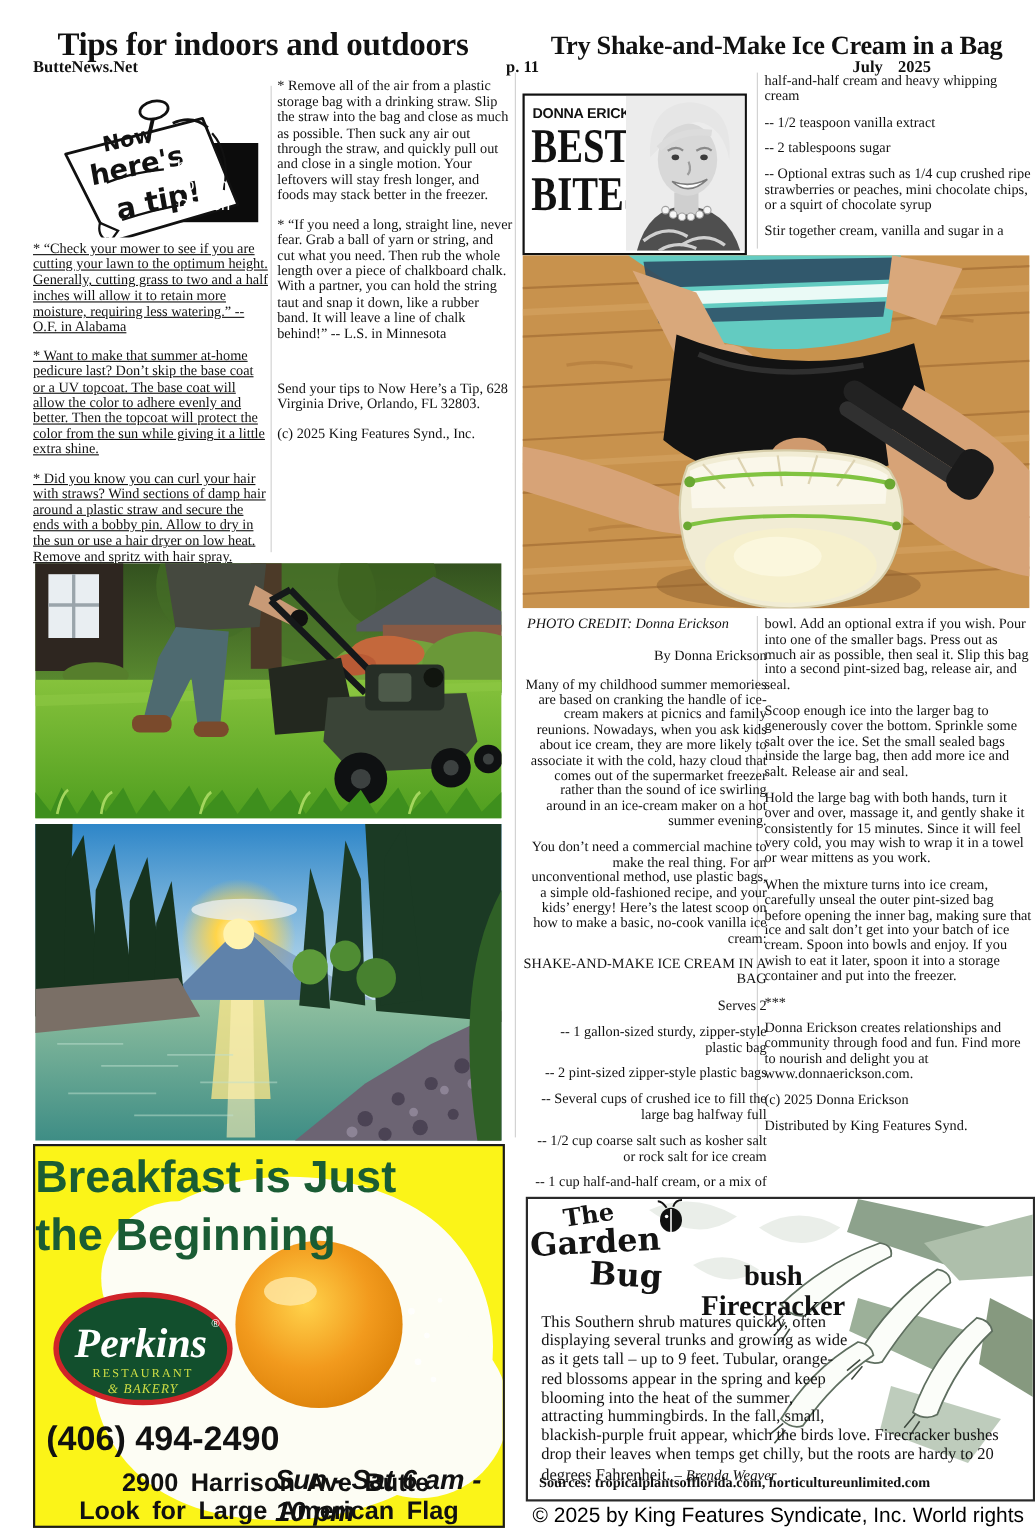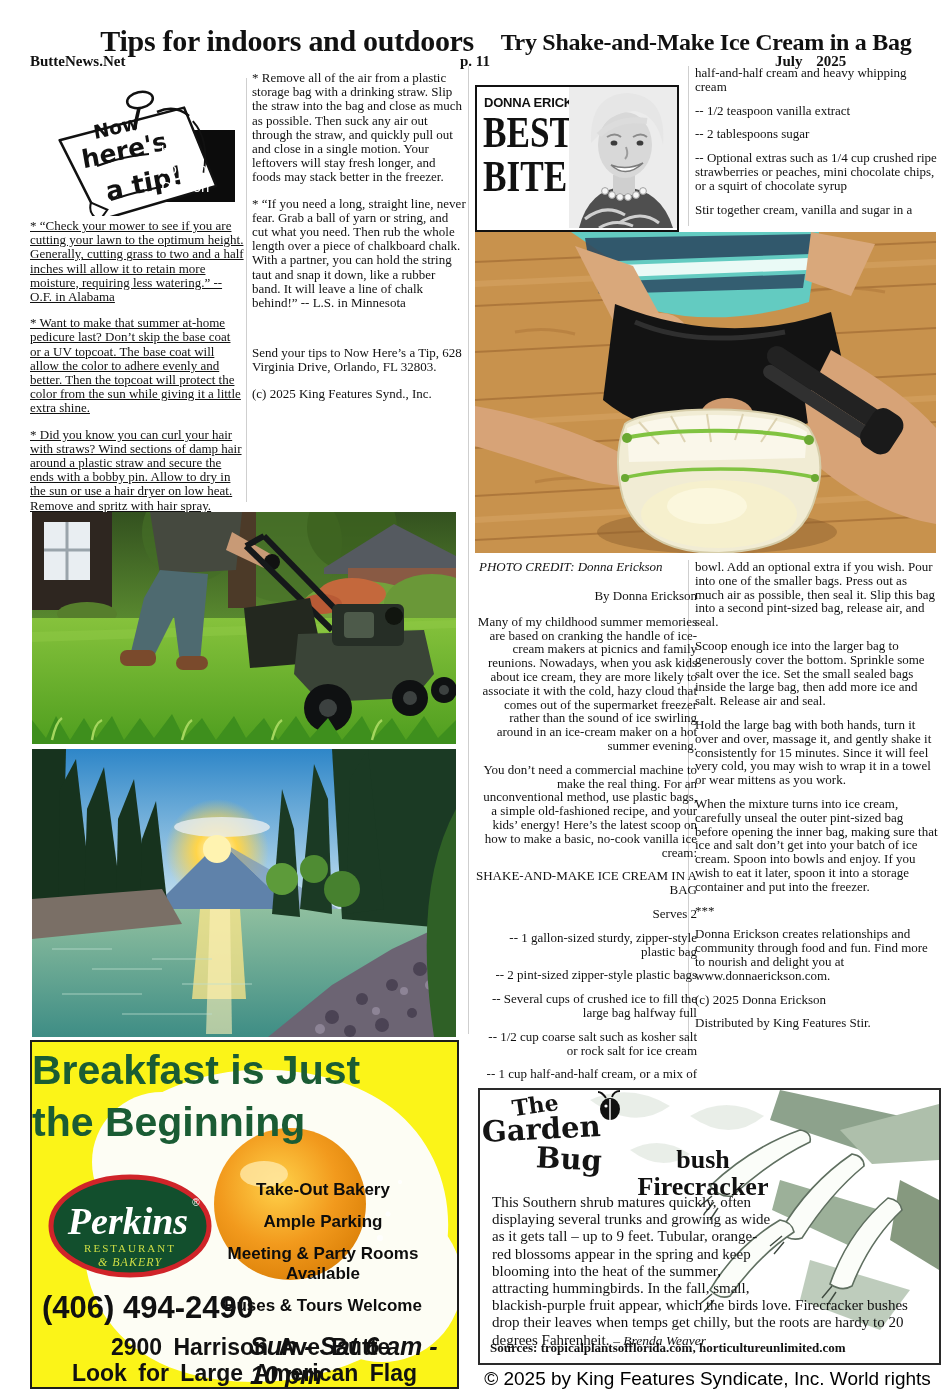--- a/index.html
+++ b/index.html
@@ -49,21 +49,21 @@
 </style>
 </head>
 <body>
 
 <div id="page">
 
   <div class="abs hdr" style="left:30px;top:5px;">ButteNews.Net</div>
   <div class="abs hdr" style="left:460px;top:5px;">p. 11</div>
   <div class="abs hdr" style="left:775px;top:5px;word-spacing:10px;">July 2025</div>
 
-  <div class="abs big-title" style="left:44px;top:24px;width:430px;font-size:30px;text-align:right;">Tips for indoors and outdoors</div>
+  <div class="abs big-title" style="left:24px;top:24px;width:430px;font-size:30px;">Tips for indoors and outdoors</div>
 
   <div class="abs" style="left:45px;top:84px;width:190px;height:132px;">
     <svg width="190" height="132" viewBox="0 0 190 132">
       <rect x="88" y="46" width="102" height="72" fill="#0c0c0c"></rect>
       <g transform="rotate(-3 95 80)">
         <polygon points="16,52 142,26 170,106 52,134" fill="#ffffff" stroke="#111" stroke-width="2.5" stroke-linejoin="round"></polygon>
         <path d="M52,134 Q40,128 44,116 L60,124 Z" fill="#fff" stroke="#111" stroke-width="2"></path>
         <path d="M150,40 Q166,60 158,92" fill="none" stroke="#111" stroke-width="2"></path>
       </g>
       <path d="M112,28 q18,-8 32,4" fill="none" stroke="#111" stroke-width="2.5"></path>
@@ -336,21 +336,21 @@
   </div>
 
   <div class="abs icecol" style="left:695px;top:560px;width:243px;">
     <p>bowl. Add an optional extra if you wish. Pour into one of the smaller bags. Press out as much air as possible, then seal it. Slip this bag into a second pint-sized bag, release air, and seal.</p>
     <p>Scoop enough ice into the larger bag to generously cover the bottom. Sprinkle some salt over the ice. Set the small sealed bags inside the large bag, then add more ice and salt. Release air and seal.</p>
     <p>Hold the large bag with both hands, turn it over and over, massage it, and gently shake it consistently for 15 minutes. Since it will feel very cold, you may wish to wrap it in a towel or wear mittens as you work.</p>
     <p>When the mixture turns into ice cream, carefully unseal the outer pint-sized bag before opening the inner bag, making sure that ice and salt don’t get into your batch of ice cream. Spoon into bowls and enjoy. If you wish to eat it later, spoon it into a storage container and put into the freezer.</p>
     <p>***</p>
     <p>Donna Erickson creates relationships and community through food and fun. Find more to nourish and delight you at www.donnaerickson.com.</p>
     <p>(c) 2025 Donna Erickson</p>
-    <p>Distributed by King Features Stir.</p>
+    <p>Distributed by King Features Synd.</p>
   </div>
 
   <div class="abs perkins" style="left:30px;top:1040px;width:425px;height:345px;">
     <svg class="abs" style="left:0;top:0;z-index:0;" width="425" height="345" viewBox="0 0 425 345">
       <defs>
         <radialGradient id="yolkG" cx=".42" cy=".38" r=".7">
           <stop offset="0" stop-color="#ffd24a"></stop>
             <stop offset=".55" stop-color="#f29a1d"></stop>
             <stop offset="1" stop-color="#d97e06"></stop>
         </radialGradient>
@@ -370,26 +370,20 @@
     </svg>
     <div class="pk-headline" style="top:4px;">Breakfast is Just</div>
     <div class="pk-headline" style="top:56px;">the Beginning</div>
     <svg class="abs" style="left:14px;top:130px;z-index:2;" width="168" height="108" viewBox="0 0 168 108">
       <ellipse cx="84" cy="54" rx="79" ry="49" fill="#124f2d" stroke="#d02429" stroke-width="5"></ellipse>
       <text x="82" y="62" text-anchor="middle" font-family="Liberation Serif, serif" font-style="italic" font-weight="bold" font-size="38" fill="#ffffff">Perkins</text>
       <text x="150" y="34" text-anchor="middle" font-size="10" fill="#ffffff">®</text>
       <text x="84" y="80" text-anchor="middle" font-family="Liberation Serif, serif" font-size="11" letter-spacing="2" fill="#cede45">RESTAURANT</text>
       <text x="84" y="94" text-anchor="middle" font-family="Liberation Serif, serif" font-style="italic" font-size="12" letter-spacing="1" fill="#cede45">&amp; BAKERY</text>
     </svg>
-    <div class="abs" style="left:160px;top:138px;width:262px;text-align:center;z-index:2;">
-      <div class="pk-feat">Take-Out Bakery</div>
-      <div class="pk-feat">Ample Parking</div>
-      <div class="pk-feat">Meeting &amp; Party Rooms Available</div>
-      <div class="pk-feat">Buses &amp; Tours Welcome</div>
-    </div>
     <div class="pk-phone" style="left:10px;top:248px;">(406) 494-2490</div>
     <div class="pk-hours" style="left:218px;top:252px;margin-top:38px;">Sun - Sat 6 am - 10 pm</div>
     <div class="pk-addr" style="top:292px;padding-left:12px;">2900 Harrison Ave Butte</div>
     <div class="pk-addr" style="top:318px;">Look for Large American Flag</div>
   </div>
 
   <div class="abs garden" style="left:478px;top:1088px;width:459px;height:273px;">
     <svg class="abs" style="right:0;top:0;z-index:0;" width="459" height="273" viewBox="0 0 459 273">
       <g opacity=".3" fill="#b9c8b6">
         <path d="M110,10 q40,-18 80,6 q-36,26 -80,-6"></path>

